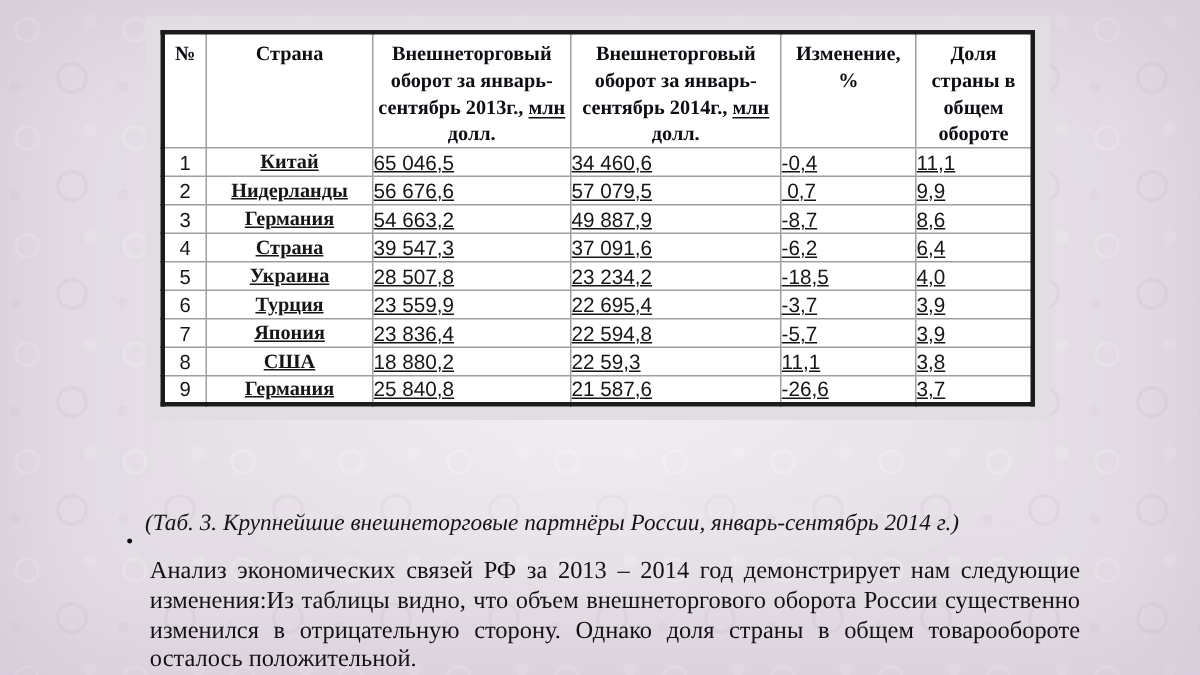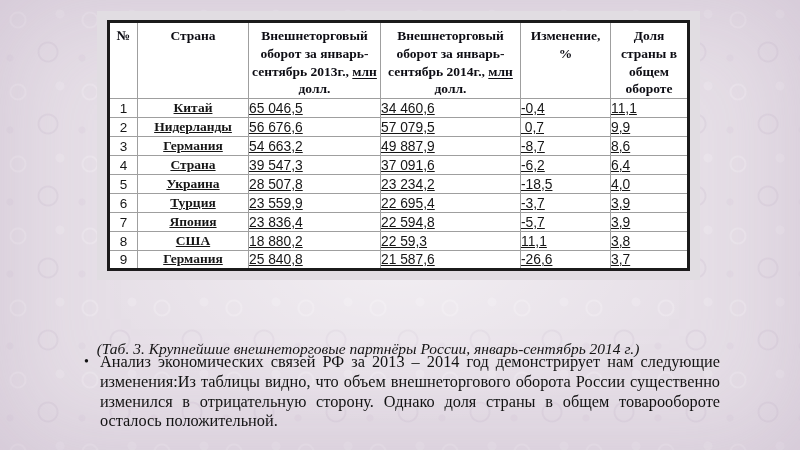--- a/index.html
+++ b/index.html
@@ -64,21 +64,21 @@
     font-size: 15.5px; color: #141414; margin-top: 23px;
   }
 
   .analysis {
     position: absolute; left: 84px; top: 352px; width: 636px;
     display: flex; align-items: flex-start;
   }
   .bullet { font-size: 14px; line-height: 20px; padding-right: 11px; color: #111; }
   .analysis-text {
     flex: 1; text-align: justify;
-    font-size: 16.3px; line-height: 19.8px; color: #121212;
+    font-size: 16.3px; line-height: 19.8px; color: #121212; margin-top: 18px;
   }
 </style>
 </head>
 <body>
 
 <div class="table-frame">
   <table class="data-table">
     <colgroup>
       <col style="width:29px">
         <col style="width:111px">

